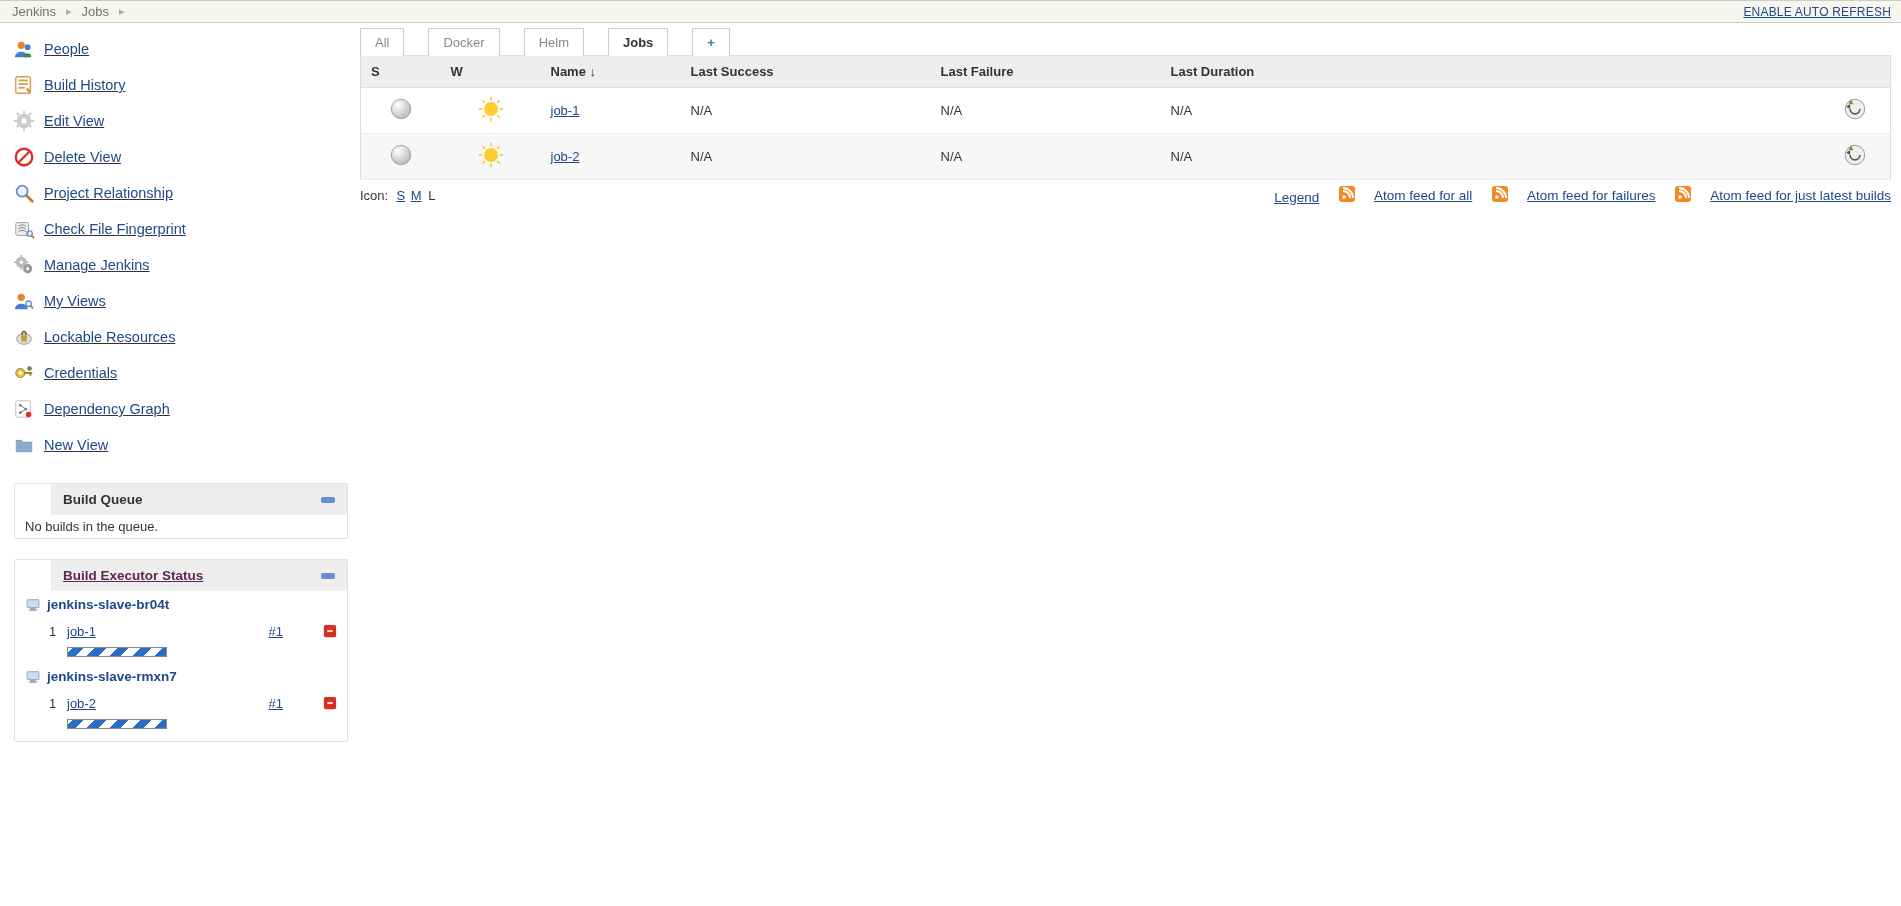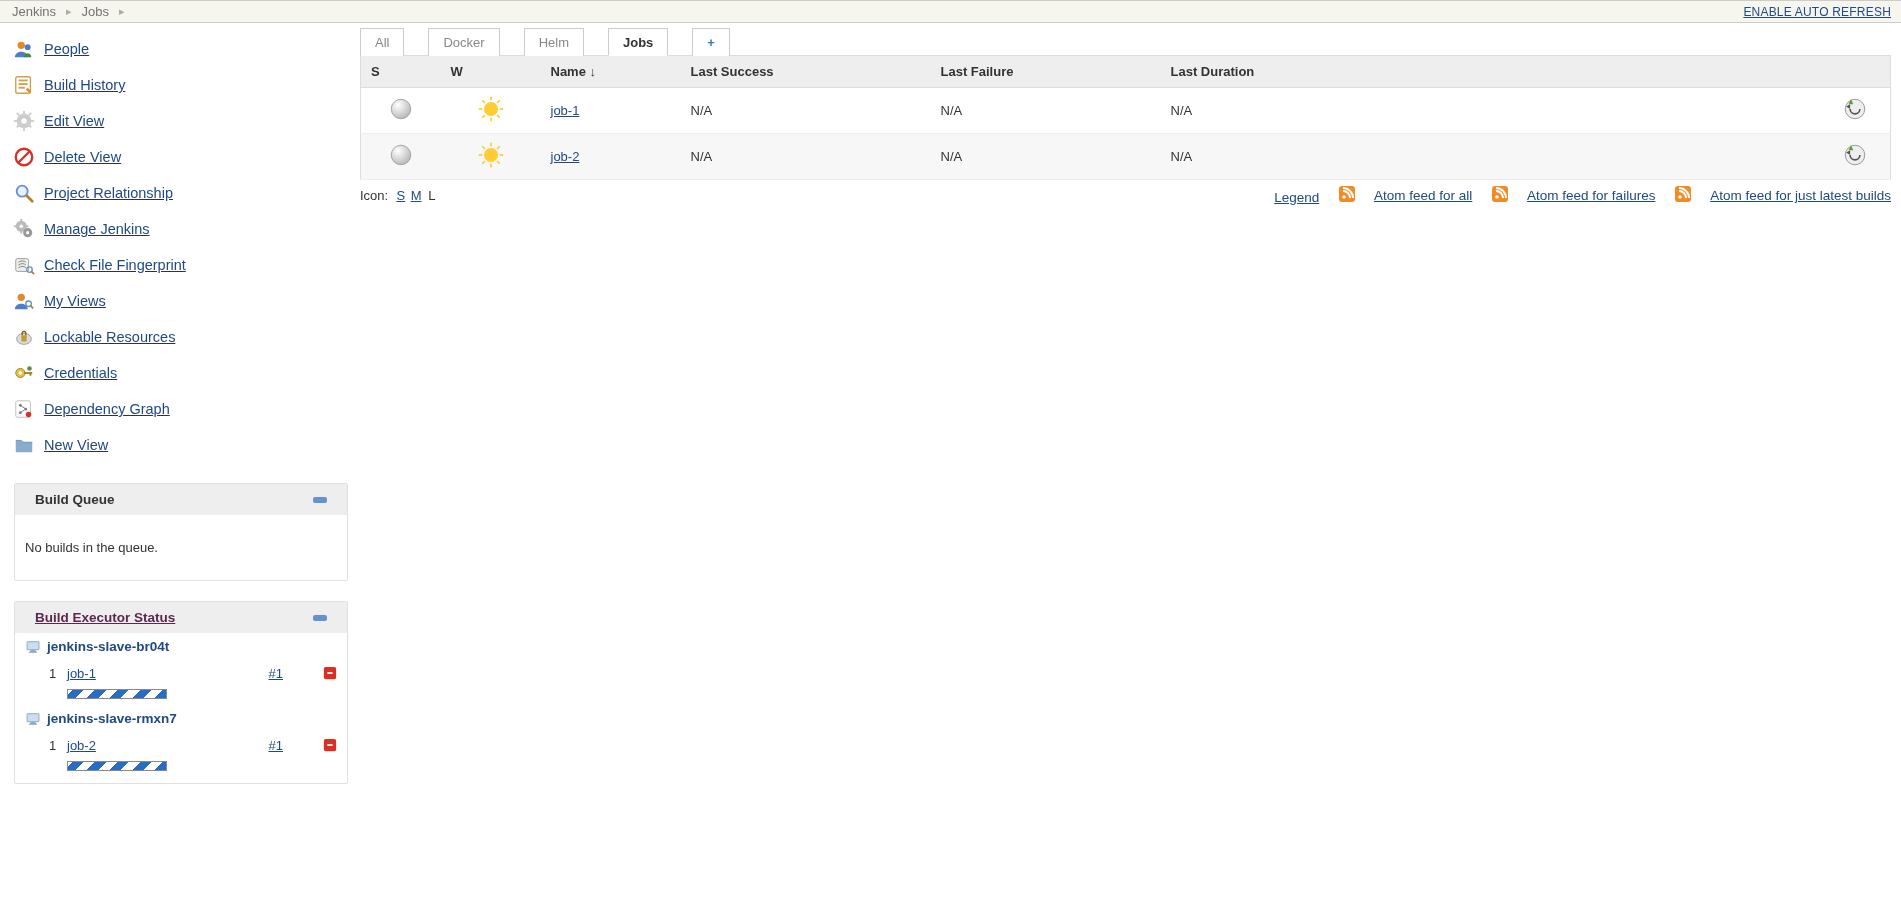--- a/index.html
+++ b/index.html
@@ -27,23 +27,23 @@
   .main-panel { flex: 1; padding: 4px 10px 0 0; }
 
   
   .tasks { padding-left: 10px; text-decoration: underline; }
   .task { display: flex; align-items: center; padding: 6px 0 6px 2px; }
   .task .ticon { width: 24px; height: 24px; display: inline-flex; align-items: center; justify-content: center; margin-right: 8px; flex-shrink:0;}
   .task a { color: #204A87; font-size: 14.5px; }
 
   
   .pane-frame { margin: 20px 12px 0 14px; border: 1px solid #e0e0e0; border-radius: 2px; }
-  .pane-header { background: #eee; padding: 8px 20px; font-size: 13.5px; font-weight: bold; color: #333; display:flex; justify-content:space-between; align-items:center;}
+  .pane-header { background: #eee; padding: 8px 12px; font-size: 13.5px; font-weight: bold; color: #333; display:flex; justify-content:space-between; align-items:center;margin-left:36px;}
   .pane-header a.title-link { color: #5e2750; text-decoration: underline; font-weight: bold;}
-  .pane-content { padding: 25px 10px; font-size: 13px; color: #333; }
+  .pane-content { padding: 4px 10px; font-size: 13px; color: #333; }
   .collapse-icon { display:inline-block; width:14px; height:6px; background:#6a8fd0; border-radius:2px;}
   
   .exec-node { display:flex; align-items:flex-start; padding: 6px 10px; font-weight:bold; color:#204A87; font-size:13.5px;}
   .exec-node .comp-icon { margin-right: 6px;}
   .exec-row { display:flex; align-items:flex-start; padding: 2px 10px 6px 34px; font-size:13px;}
   .exec-row .n { width: 18px; color:#333;}
   .exec-row .j { flex:0 0 auto;}
   .exec-row .j a { text-decoration:underline;}
   .exec-row .bn { margin-left:auto; margin-right:40px;}
   .exec-row .bn a {text-decoration:underline;}
@@ -159,45 +159,45 @@
               <circle cx="10" cy="10" r="6" fill="#e8f0fa" stroke="#6a8fd0" stroke-width="2"></circle>
               <line x1="15" y1="15" x2="21" y2="21" stroke="#b08030" stroke-width="3" stroke-linecap="round"></line>
             </svg>
         </span>
         <a href="#">Project Relationship</a>
       </div>
 
       <div class="task">
         <span class="ticon">
           <svg width="22" height="22" viewBox="0 0 24 24">
+              <rect x="3" y="5" width="14" height="14" rx="2" fill="#eee" stroke="#999"></rect>
+              <path d="M6 9c3-2 6-2 8 0M6 12c3-2 6-2 8 0M6 15c3-2 6-2 8 0" stroke="#777" fill="none"></path>
+              <circle cx="18" cy="17" r="3" fill="none" stroke="#6a8fd0" stroke-width="1.5"></circle>
+              <line x1="20" y1="19" x2="23" y2="22" stroke="#b08030" stroke-width="2"></line>
+            </svg>
+        </span>
+        <a href="#">Check File Fingerprint</a>
+      </div>
+
+      <div class="task">
+        <span class="ticon">
+          <svg width="22" height="22" viewBox="0 0 24 24">
               <circle cx="9" cy="9" r="6" fill="#bbb"></circle>
               <circle cx="9" cy="9" r="2" fill="#fff"></circle>
               <circle cx="16" cy="16" r="5" fill="#999"></circle>
               <circle cx="16" cy="16" r="1.7" fill="#fff"></circle>
               <g fill="#bbb">
                 <rect x="8" y="1" width="2" height="3"></rect>
                 <rect x="8" y="14" width="2" height="3"></rect>
                 <rect x="1" y="8" width="3" height="2"></rect>
                 <rect x="14" y="8" width="3" height="2"></rect>
               </g>
             </svg>
         </span>
         <a href="#">Manage Jenkins</a>
-      </div>
-
-      <div class="task">
-        <span class="ticon">
-          <svg width="22" height="22" viewBox="0 0 24 24">
-              <rect x="3" y="5" width="14" height="14" rx="2" fill="#eee" stroke="#999"></rect>
-              <path d="M6 9c3-2 6-2 8 0M6 12c3-2 6-2 8 0M6 15c3-2 6-2 8 0" stroke="#777" fill="none"></path>
-              <circle cx="18" cy="17" r="3" fill="none" stroke="#6a8fd0" stroke-width="1.5"></circle>
-              <line x1="20" y1="19" x2="23" y2="22" stroke="#b08030" stroke-width="2"></line>
-            </svg>
-        </span>
-        <a href="#">Check File Fingerprint</a>
       </div>
 
       <div class="task">
         <span class="ticon">
           <svg width="22" height="22" viewBox="0 0 24 24">
               <circle cx="9" cy="8" r="4" fill="#e28a2b"></circle>
               <path d="M2 21c0-4 4-6 7-6s7 2 7 6" fill="#4a7dcf"></path>
               <circle cx="17" cy="15" r="3" fill="none" stroke="#6a8fd0" stroke-width="1.5"></circle>
               <line x1="19" y1="17" x2="22" y2="20" stroke="#b08030" stroke-width="2"></line>
             </svg>

